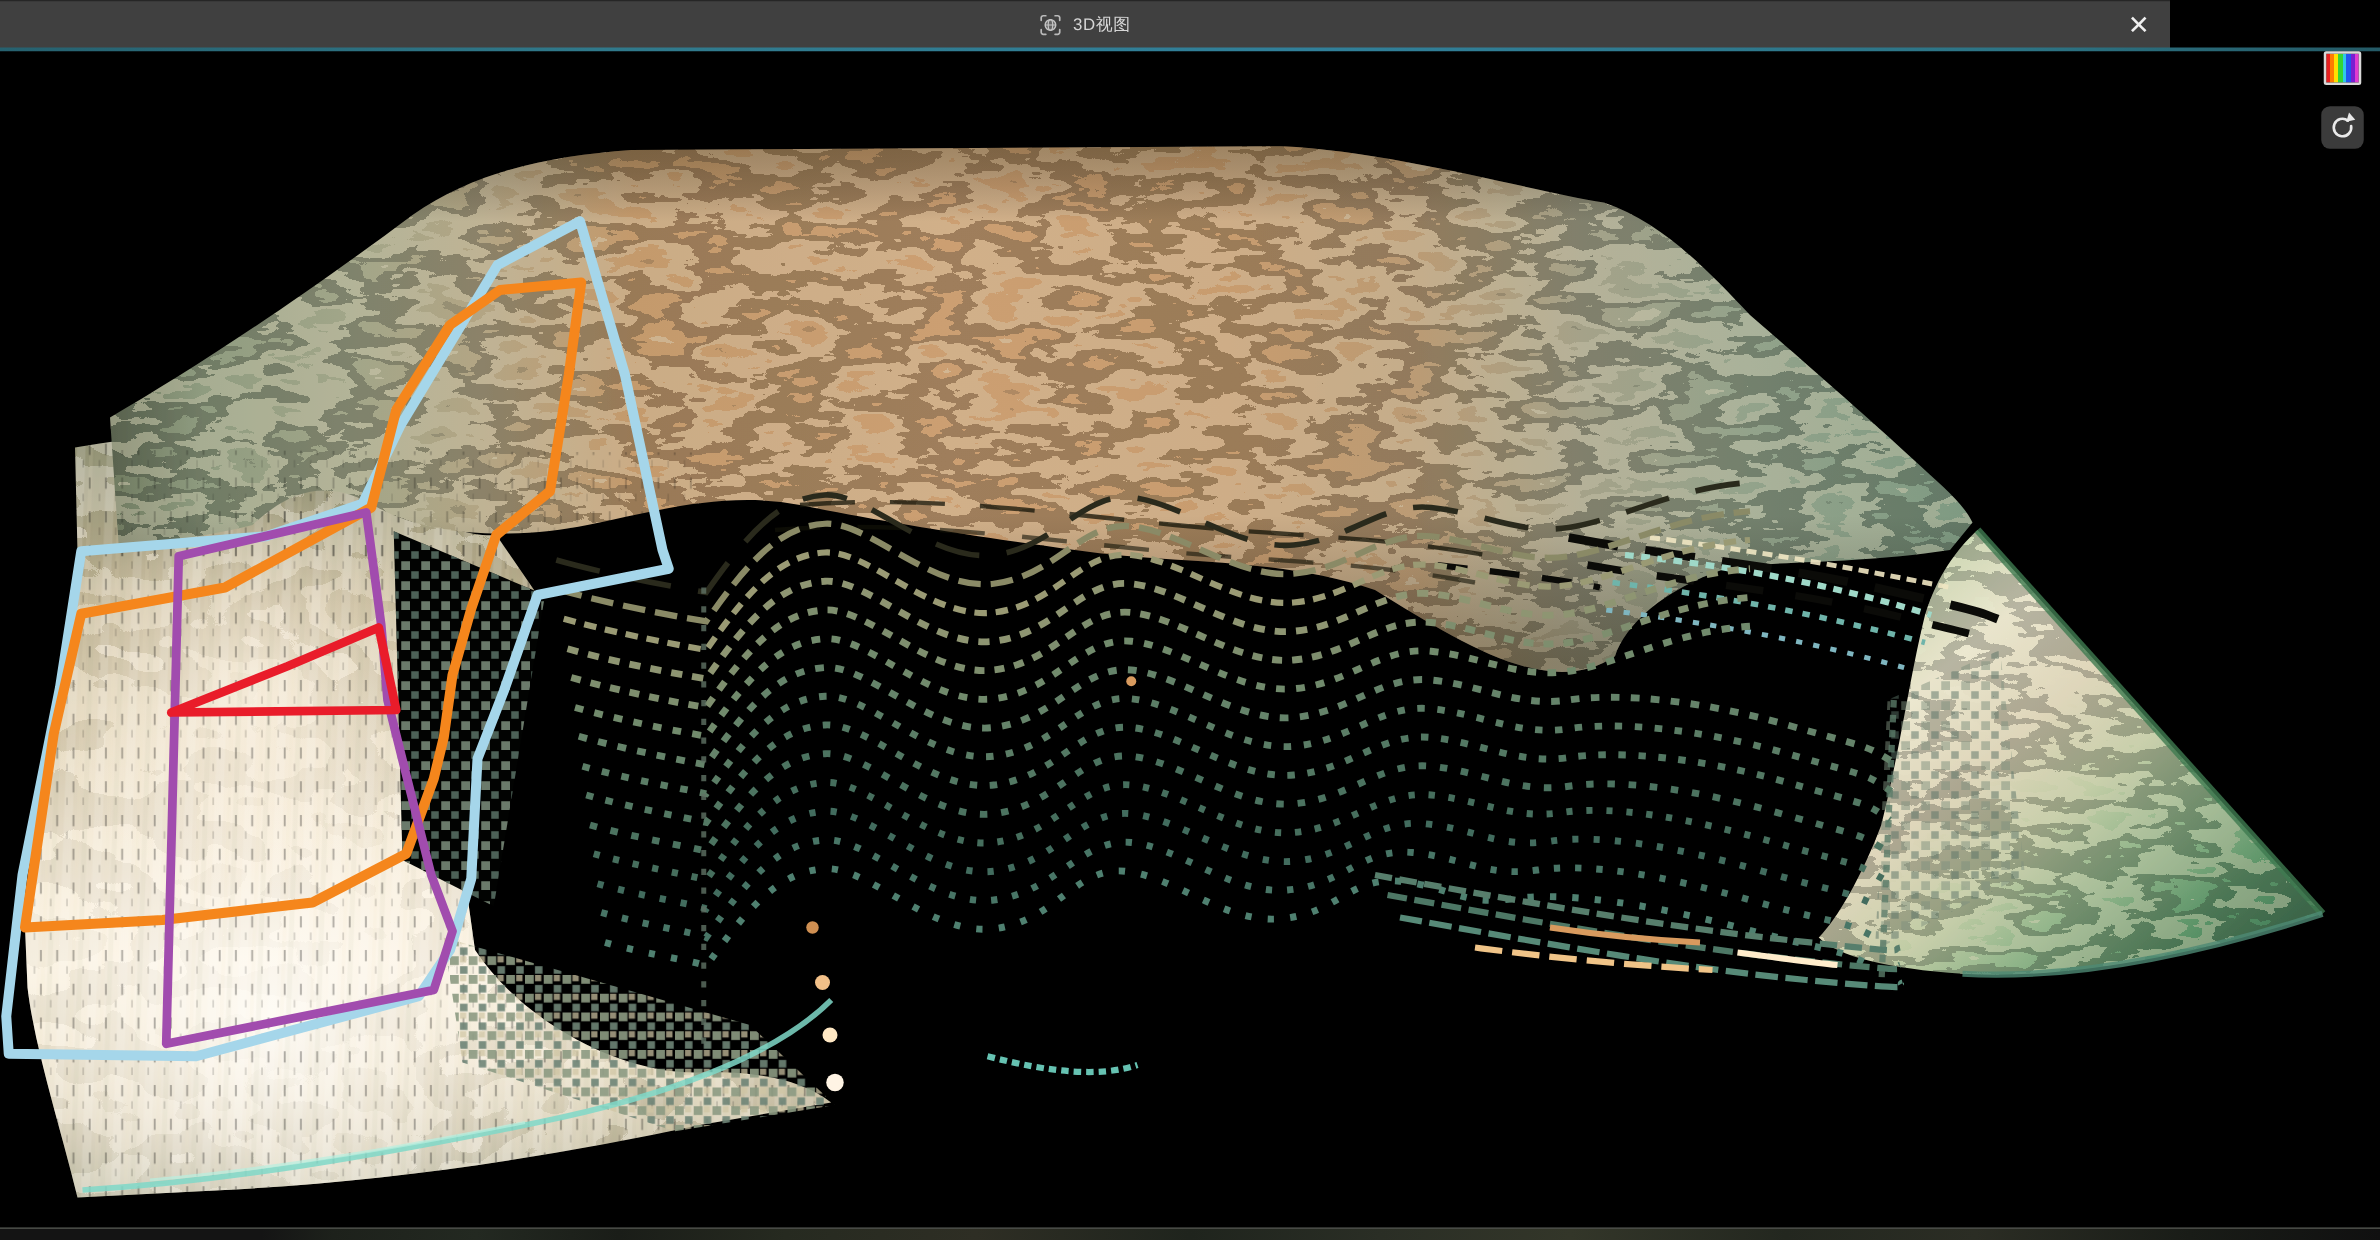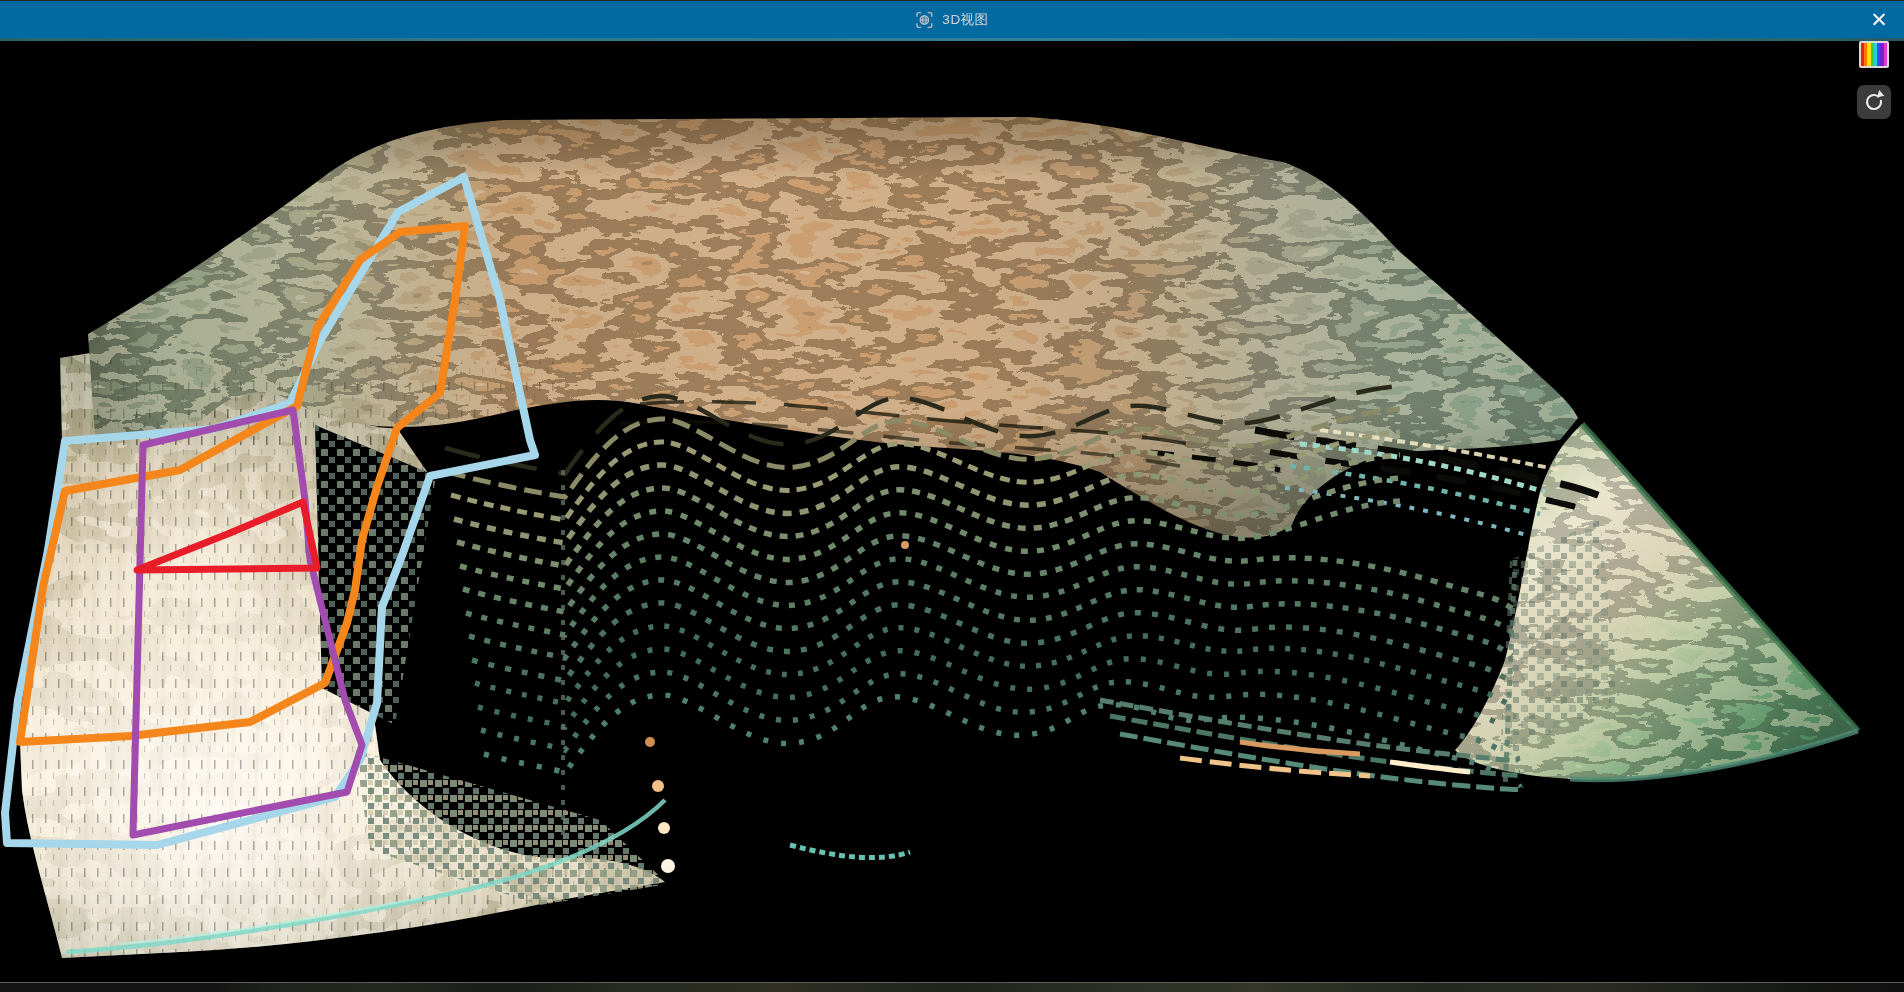--- a/index.html
+++ b/index.html
@@ -1,19 +1,19 @@
 <!DOCTYPE html>
 <html><head>
 <meta charset="utf-8">
 <style>
   html,body{margin:0;padding:0;background:#000;}
   body{width:1904px;height:992px;position:relative;overflow:hidden;
        font-family:"Liberation Sans",sans-serif;}
   
-  .titlebar{position:absolute;left:0;top:0;width:1904px;height:38px;background:#0369a1;
+  .titlebar{position:absolute;left:0;top:0;width:1736px;height:38px;background:#404040;
             border-top:1px solid #262626;z-index:30;}
   .title-group{position:absolute;left:50%;top:0;height:38px;transform:translateX(-50%);
                display:flex;align-items:center;gap:9px;}
   .title-text{color:#d6d6d6;font-size:13.5px;letter-spacing:.5px;}
   .close-btn{position:absolute;right:9px;top:3px;width:32px;height:32px;background:none;border:none;
              color:#f0f0f0;font-size:21px;line-height:32px;text-align:center;padding:0;cursor:pointer;
              font-family:"DejaVu Sans",sans-serif;}
   .accent-line{position:absolute;left:0;top:38px;width:1904px;height:3px;z-index:30;
                background:linear-gradient(to right,#26616f,#30798b 25%,#31809a 55%,#2d7485 85%,#245a66);}
   

